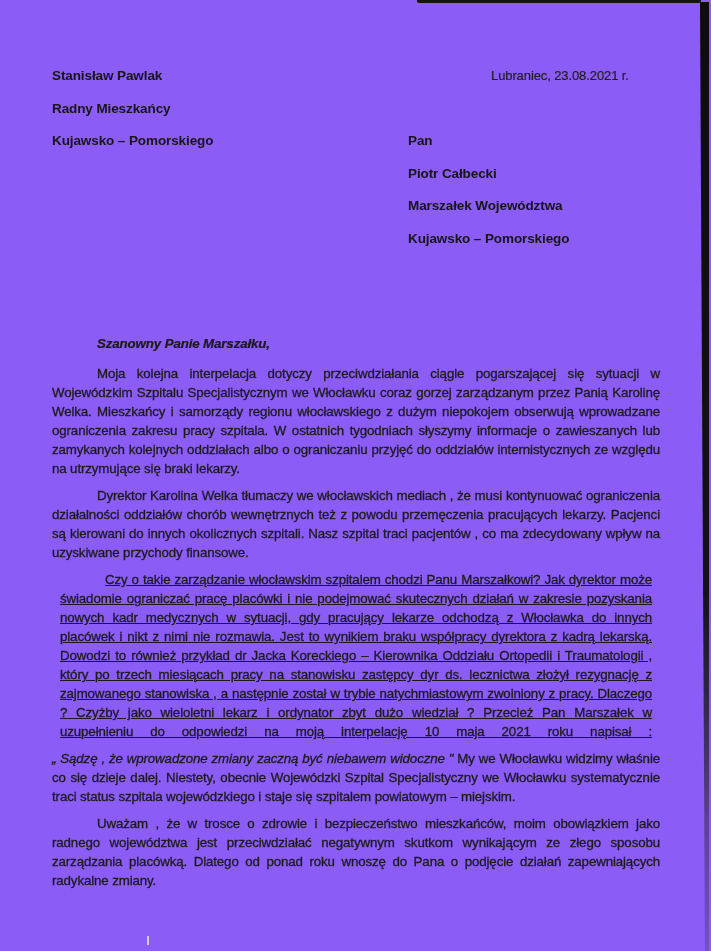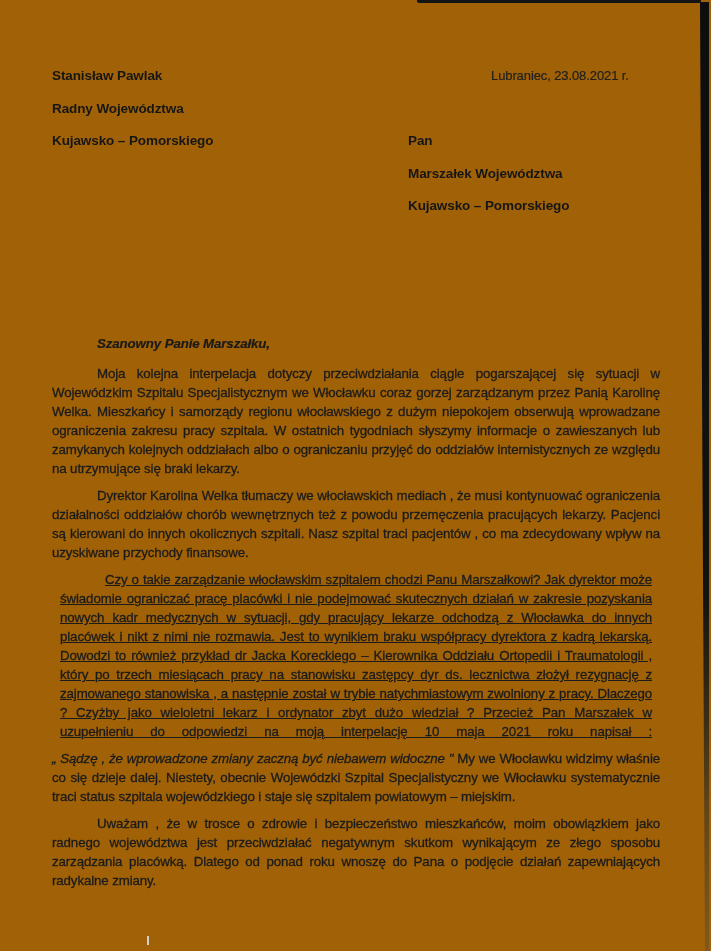--- a/index.html
+++ b/index.html
@@ -1,20 +1,20 @@
 <!DOCTYPE html>
 <html lang="pl"><head>
 <meta charset="utf-8">
 <style>
   html,body{margin:0;padding:0;background:#e8e8e8;}
   .page{
     position:relative;
     width:711px;height:951px;
     margin:0 auto;
-    background:#a16207;
+    background:#8b5cf6;
     overflow:hidden;
     font-family:"Liberation Sans","DejaVu Sans",sans-serif;
     color:#1c1c1c;
   }
   
   .scan-top-line{
     position:absolute;left:417px;top:0;width:284px;height:3px;
     background:#141414;border-radius:0 0 2px 2px;
   }
   .scan-edge-bar{
@@ -59,28 +59,29 @@
 <body>
 
 <div class="page">
 
   <div class="scan-top-line"></div>
   <div class="scan-edge-bar"></div>
   <div class="scan-smudge"></div>
 
   <div class="hdr sender">
     <div>Stanisław Pawlak</div>
-    <div>Radny Województwa</div>
+    <div>Radny Mieszkańcy</div>
     <div>Kujawsko – Pomorskiego</div>
   </div>
 
   <div class="hdr place-date">Lubraniec, 23.08.2021 r.</div>
 
   <div class="hdr recipient">
     <div>Pan</div>
+    <div>Piotr Całbecki</div>
     <div>Marszałek Województwa</div>
     <div>Kujawsko – Pomorskiego</div>
   </div>
 
   <div class="body-text">
     <div class="greeting">Szanowny Panie Marszałku,</div>
 
     <p class="para">Moja kolejna interpelacja dotyczy przeciwdziałania ciągle pogarszającej się sytuacji w Wojewódzkim Szpitalu Specjalistycznym we Włocławku coraz gorzej zarządzanym przez Panią Karolinę Welka. Mieszkańcy i samorządy regionu włocławskiego z dużym niepokojem obserwują wprowadzane ograniczenia zakresu pracy szpitala. W ostatnich tygodniach słyszymy informacje o zawieszanych lub zamykanych kolejnych oddziałach albo o ograniczaniu przyjęć do oddziałów internistycznych ze względu na utrzymujące się braki lekarzy.</p>
 
     <p class="para">Dyrektor Karolina Welka tłumaczy we włocławskich mediach , że musi kontynuować ograniczenia działalności oddziałów chorób wewnętrznych też z powodu przemęczenia pracujących lekarzy. Pacjenci są kierowani do innych okolicznych szpitali. Nasz szpital traci pacjentów , co ma zdecydowany wpływ na uzyskiwane przychody finansowe.</p>

